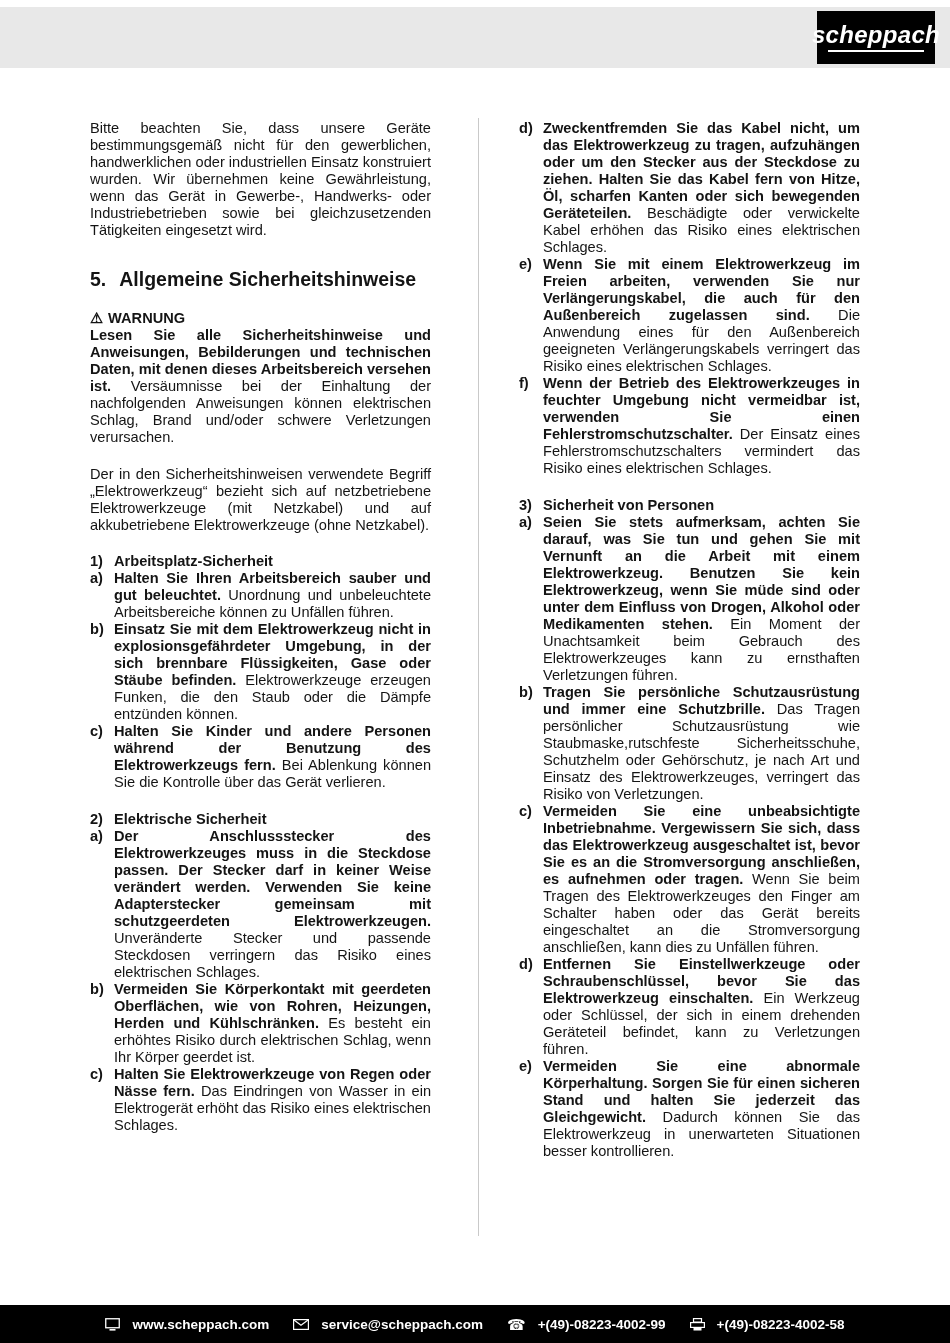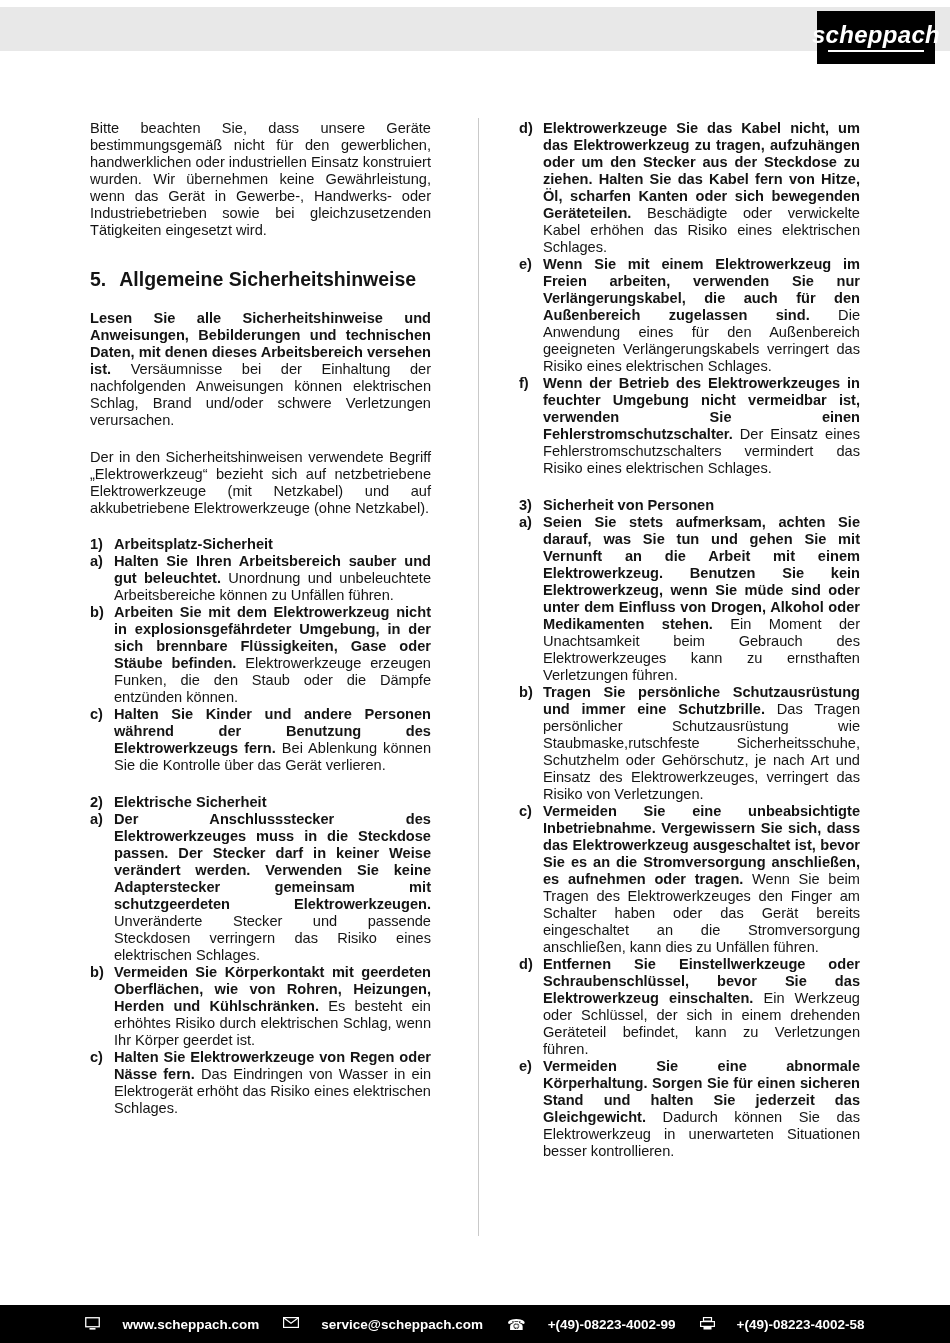--- a/index.html
+++ b/index.html
@@ -7,21 +7,21 @@
   body {
     position:relative;
     background:#ffffff;
     font-family:"Liberation Sans", sans-serif;
     color:#141414;
     overflow:hidden;
   }
 
   
   .top-band {
-    position:absolute; top:7px; left:0; right:0; height:44px;
+    position:absolute; top:7px; left:0; right:0; height:61px;
     background:#e8e8e8;
   }
   .logo {
     position:absolute; right:15px; top:4px;
     width:118px; height:53px;
     background:#000;
     display:flex; flex-direction:column; align-items:center; justify-content:center;
   }
   .logo-text {
     color:#fff; font-style:italic; font-weight:bold;
@@ -64,21 +64,21 @@
   }
   .page-num .pn-page { margin-left:24px; }
 
   
   .bottom-bar {
     position:absolute; left:0; right:0; bottom:0; height:38px;
     background:#000; color:#fff;
     display:flex; align-items:center; justify-content:center; gap:24px;
     font-size:13.5px; font-weight:bold;
   }
-  .footer-item { display:flex; align-items:flex-start; gap:22px; white-space:nowrap; }
+  .footer-item { display:flex; align-items:center; gap:12px; white-space:nowrap; }
   .glyph-icon { font-size:15px; line-height:1; font-weight:normal; }
   .footer-item svg { display:block; }
 </style>
 </head>
 <body>
 
 <div class="page">
 
   <div class="top-band">
     <div class="logo">
@@ -90,20 +90,23 @@
   <div class="content">
     <div class="divider"></div>
 
     <div class="col col-left">
       <p class="para">Bitte beachten Sie, dass unsere Geräte bestimmungsgemäß nicht für den gewerblichen, handwerklichen oder industriellen Einsatz konstruiert wurden. Wir übernehmen keine Gewährleistung, wenn das Gerät in Gewerbe-, Handwerks- oder Industriebetrieben sowie bei gleichzusetzenden Tätigkeiten eingesetzt wird.</p>
 
       <div class="section-heading">
         <span class="sh-num">5.</span><span class="sh-title">Allgemeine Sicherheitshinweise</span>
       </div>
 
+      <p class="warning-title">
+        <span class="warn-icon">⚠</span><span>WARNUNG</span>
+      </p>
       <p class="para">
         <strong>Lesen Sie alle Sicherheitshinweise und Anweisungen, Bebilderungen und technischen Daten, mit denen dieses Arbeitsbereich versehen ist.</strong>
         <span>Versäumnisse bei der Einhaltung der nachfolgenden Anweisungen können elektrischen Schlag, Brand und/oder schwere Verletzungen verursachen.</span>
       </p>
 
 
       <p class="para">Der in den Sicherheitshinweisen verwendete Begriff „Elektrowerkzeug“ bezieht sich auf netzbetriebene Elektrowerkzeuge (mit Netzkabel) und auf akkubetriebene Elektrowerkzeuge (ohne Netzkabel).</p>
 
       <div class="list-heading">
         <span class="li-label">1)</span>
@@ -111,21 +114,21 @@
       </div>
       <div class="list">
 
           <div class="li">
             <span class="li-label">a)</span>
             <div class="li-text"><strong>Halten Sie Ihren Arbeitsbereich sauber und gut beleuchtet.</strong> <span>Unordnung und unbeleuchtete Arbeitsbereiche können zu Unfällen führen.</span></div>
           </div>
 
           <div class="li">
             <span class="li-label">b)</span>
-            <div class="li-text"><strong>Arbeiten Sie mit dem Elektrowerkzeug nicht in explosionsgefährdeter Umgebung, in der sich brennbare Flüssigkeiten, Gase oder Stäube befinden.</strong> <span>Elektrowerkzeuge erzeugen Funken, die den Staub oder die Dämpfe entzünden können.</span></div>
+            <div class="li-text"><strong>Einsatz Sie mit dem Elektrowerkzeug nicht in explosionsgefährdeter Umgebung, in der sich brennbare Flüssigkeiten, Gase oder Stäube befinden.</strong> <span>Elektrowerkzeuge erzeugen Funken, die den Staub oder die Dämpfe entzünden können.</span></div>
           </div>
 
           <div class="li">
             <span class="li-label">c)</span>
             <div class="li-text"><strong>Halten Sie Kinder und andere Personen während der Benutzung des Elektrowerkzeugs fern.</strong> <span>Bei Ablenkung können Sie die Kontrolle über das Gerät verlieren.</span></div>
           </div>
         </div>
 
       <div class="list-heading gap-top">
         <span class="li-label">2)</span>
@@ -148,21 +151,21 @@
             <div class="li-text"><strong>Halten Sie Elektrowerkzeuge von Regen oder Nässe fern.</strong> <span>Das Eindringen von Wasser in ein Elektrogerät erhöht das Risiko eines elektrischen Schlages.</span></div>
           </div>
         </div>
     </div>
 
     <div class="col col-right">
       <div class="list">
 
           <div class="li">
             <span class="li-label">d)</span>
-            <div class="li-text"><strong>Elektrowerkzeuge Sie das Kabel nicht, um das Elektrowerkzeug zu tragen, aufzuhängen oder um den Stecker aus der Steckdose zu ziehen. Halten Sie das Kabel fern von Hitze, Öl, scharfen Kanten oder sich bewegenden Geräteteilen.</strong> <span>Beschädigte oder verwickelte Kabel erhöhen das Risiko eines elektrischen Schlages.</span></div>
+            <div class="li-text"><strong>Zweckentfremden Sie das Kabel nicht, um das Elektrowerkzeug zu tragen, aufzuhängen oder um den Stecker aus der Steckdose zu ziehen. Halten Sie das Kabel fern von Hitze, Öl, scharfen Kanten oder sich bewegenden Geräteteilen.</strong> <span>Beschädigte oder verwickelte Kabel erhöhen das Risiko eines elektrischen Schlages.</span></div>
           </div>
 
           <div class="li">
             <span class="li-label">e)</span>
             <div class="li-text"><strong>Wenn Sie mit einem Elektrowerkzeug im Freien arbeiten, verwenden Sie nur Verlängerungskabel, die auch für den Außenbereich zugelassen sind.</strong> <span>Die Anwendung eines für den Außenbereich geeigneten Verlängerungskabels verringert das Risiko eines elektrischen Schlages.</span></div>
           </div>
 
           <div class="li">
             <span class="li-label">f)</span>
             <div class="li-text"><strong>Wenn der Betrieb des Elektrowerkzeuges in feuchter Umgebung nicht vermeidbar ist, verwenden Sie einen Fehlerstromschutzschalter.</strong> <span>Der Einsatz eines Fehlerstromschutzschalters vermindert das Risiko eines elektrischen Schlages.</span></div>

